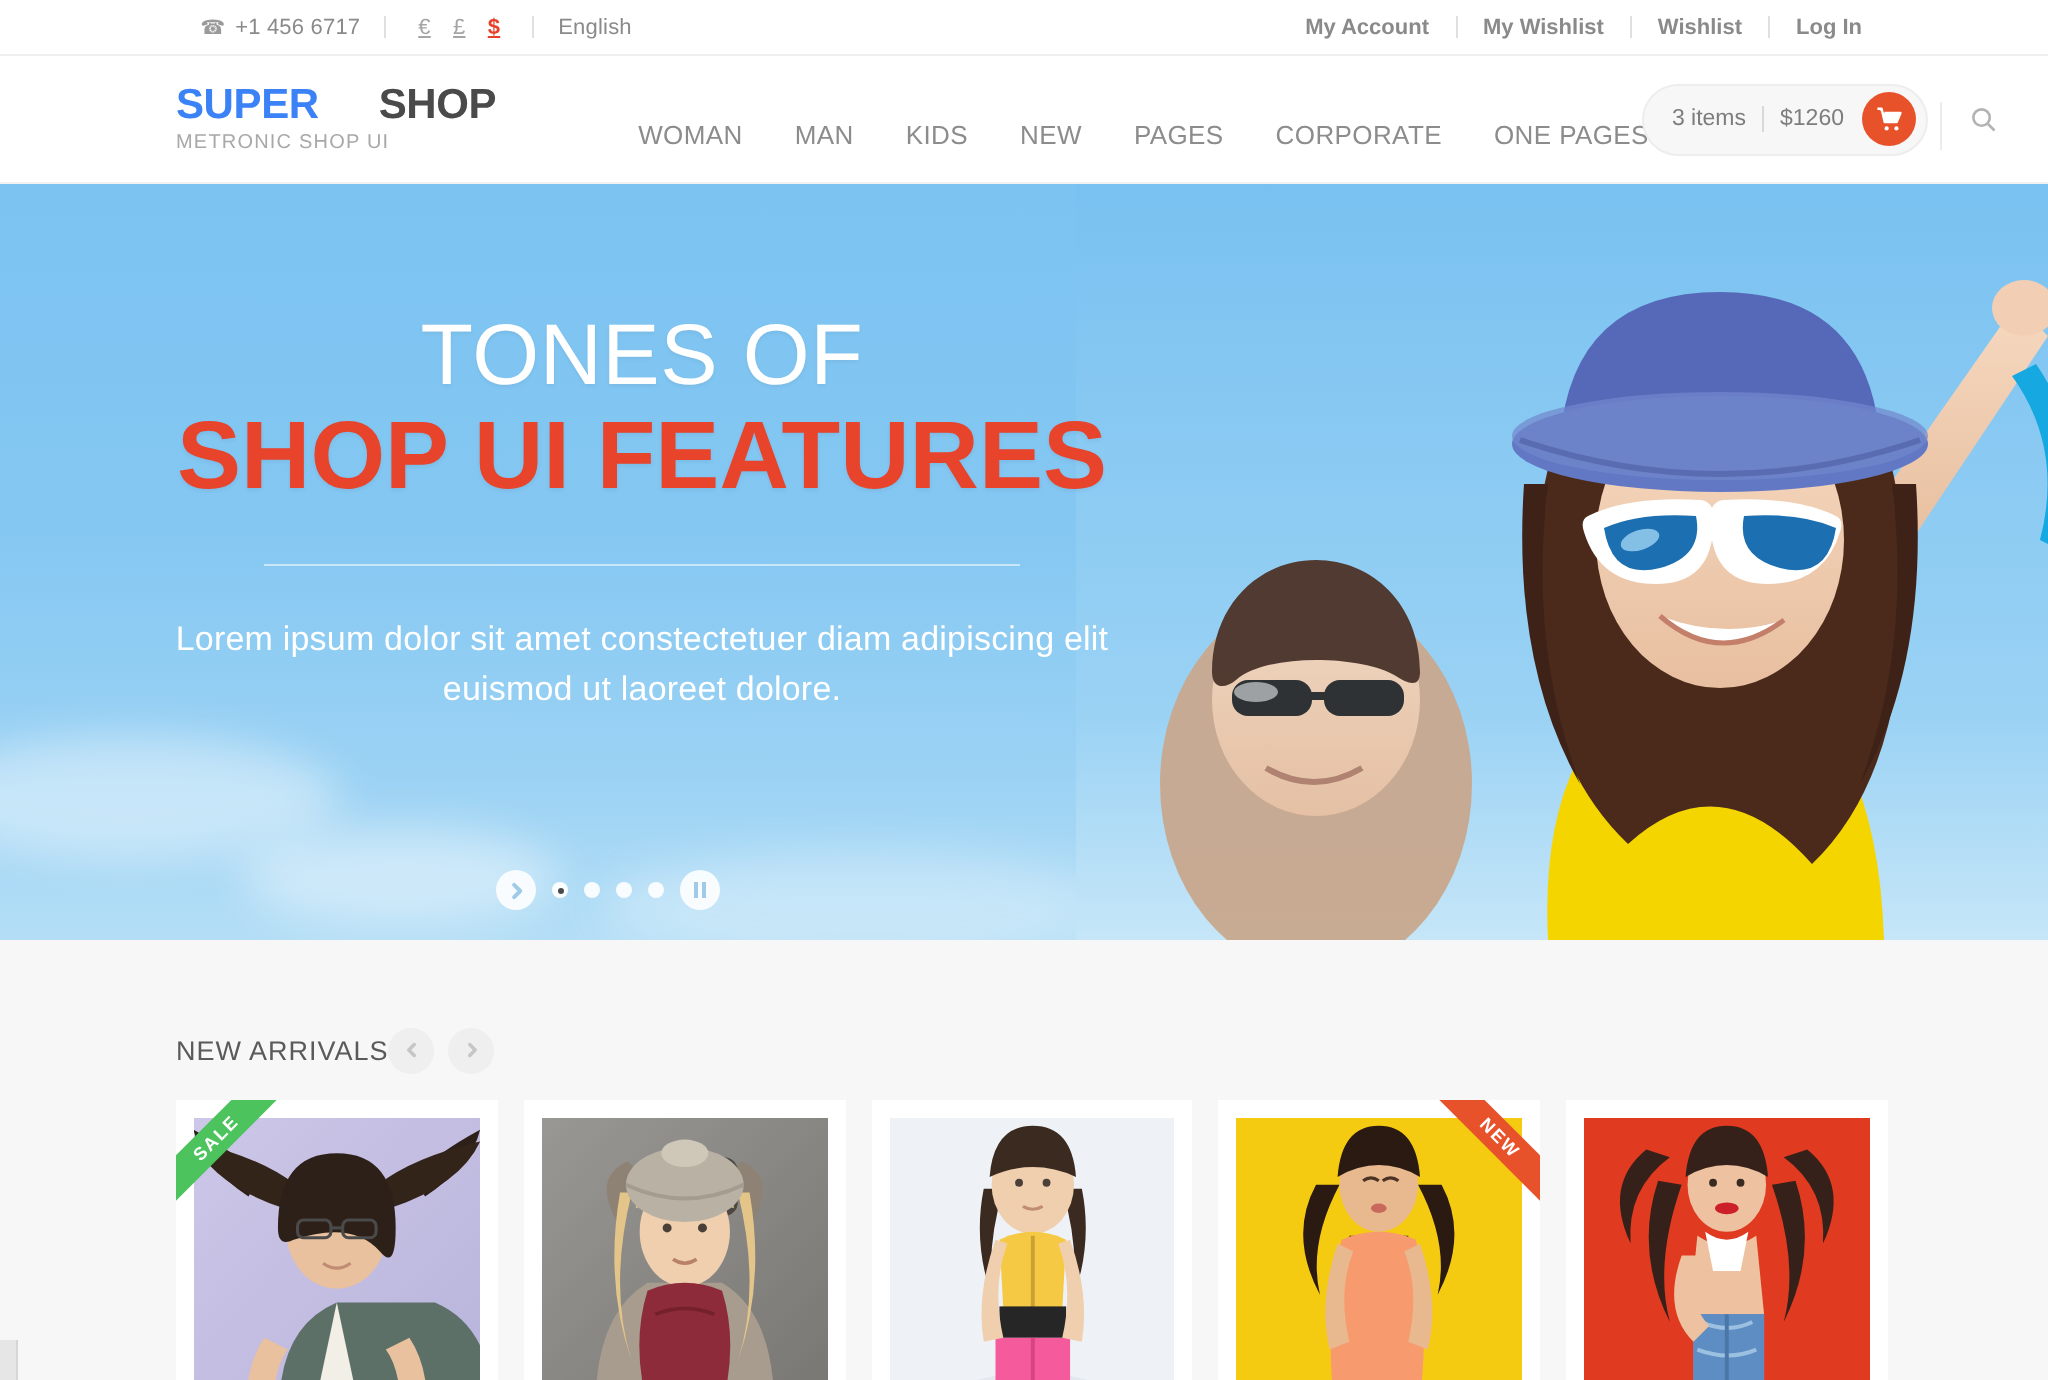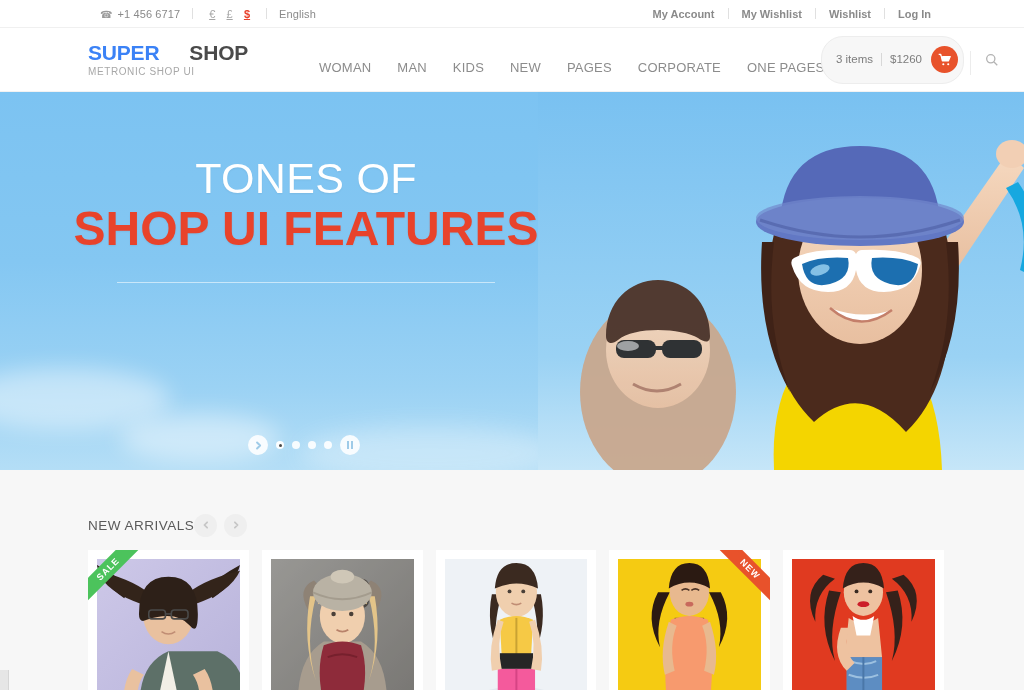--- a/index.html
+++ b/index.html
@@ -63,21 +63,21 @@
   }
   .search-btn svg { width: 14px; height: 14px; }
 
   .cart {
     position: absolute; right: 60px;
     display: flex; align-items: center;
     background: #f7f7f7;
     border: 1px solid #ededed;
     border-radius: 22px;
     padding: 4px 5px 4px 14px;
-    height: 48px;
+    height: 36px;
   }
   .cart-text { font-size: 11.5px; color: #7d7d7d; white-space: nowrap; }
   .cart-sep { width:1px; height: 13px; background: #d8d8d8; margin: 0 8px; display:inline-block; vertical-align: middle;}
   .cart-icon {
     width: 27px; height: 27px; border-radius: 50%;
     background: #e8522b;
     margin-left: 9px;
     display: flex; align-items: center; justify-content: center;
   }
   .cart-icon svg { width: 14px; height: 14px; fill: #fff; }
@@ -93,21 +93,21 @@
   .c1 { width: 210px; height: 62px; left: -40px; bottom: 40px; }
   .c2 { width: 160px; height: 48px; left: 120px; bottom: 8px; }
   .c3 { width: 260px; height: 54px; left: 300px; bottom: -10px; opacity:.7 }
 
   .hero-photo {
     position: absolute; right: 0; top: 0; width: 486px; height: 378px;
     overflow: hidden;
   }
 
   .hero-text {
-    position: absolute; left: 0; top: 62px; width: 612px;
+    position: absolute; left: 15px; top: 62px; width: 612px;
     text-align: center;
   }
   .hl {
     font-size: 43px; line-height: 1.12; color: #ffffff;
     font-weight: normal; letter-spacing: .3px;
     text-shadow: 0 1px 2px rgba(0,0,0,.06);
   }
   .hl.accent { color: #e8432b; font-weight: bold; font-size: 48px; letter-spacing: 0; }
   .hero-divider {
     width: 378px; height: 1px; margin: 26px auto 0;
@@ -322,20 +322,21 @@
         </g>
 
         <path d="M468 96 q26 36 14 82 l12 6 q14-54-14-94z" fill="#16a8e0"></path>
       </svg>
     </div>
 
     <div class="hero-text">
       <div class="hl">TONES OF</div>
       <div class="hl accent">SHOP UI FEATURES</div>
       <div class="hero-divider"></div>
+      <div class="hero-sub">Lorem ipsum dolor sit amet constectetuer diam adipiscing elit euismod ut laoreet dolore.</div>
     </div>
 
     <div class="hero-controls">
       <button class="ctrl-round">
         <svg viewBox="0 0 10 10">
             <polyline points="3.4,1.6 6.8,5 3.4,8.4" stroke-linecap="round" stroke-linejoin="round"></polyline>
           </svg>
       </button>
       <button class="dot active"></button>
       <button class="dot"></button>

